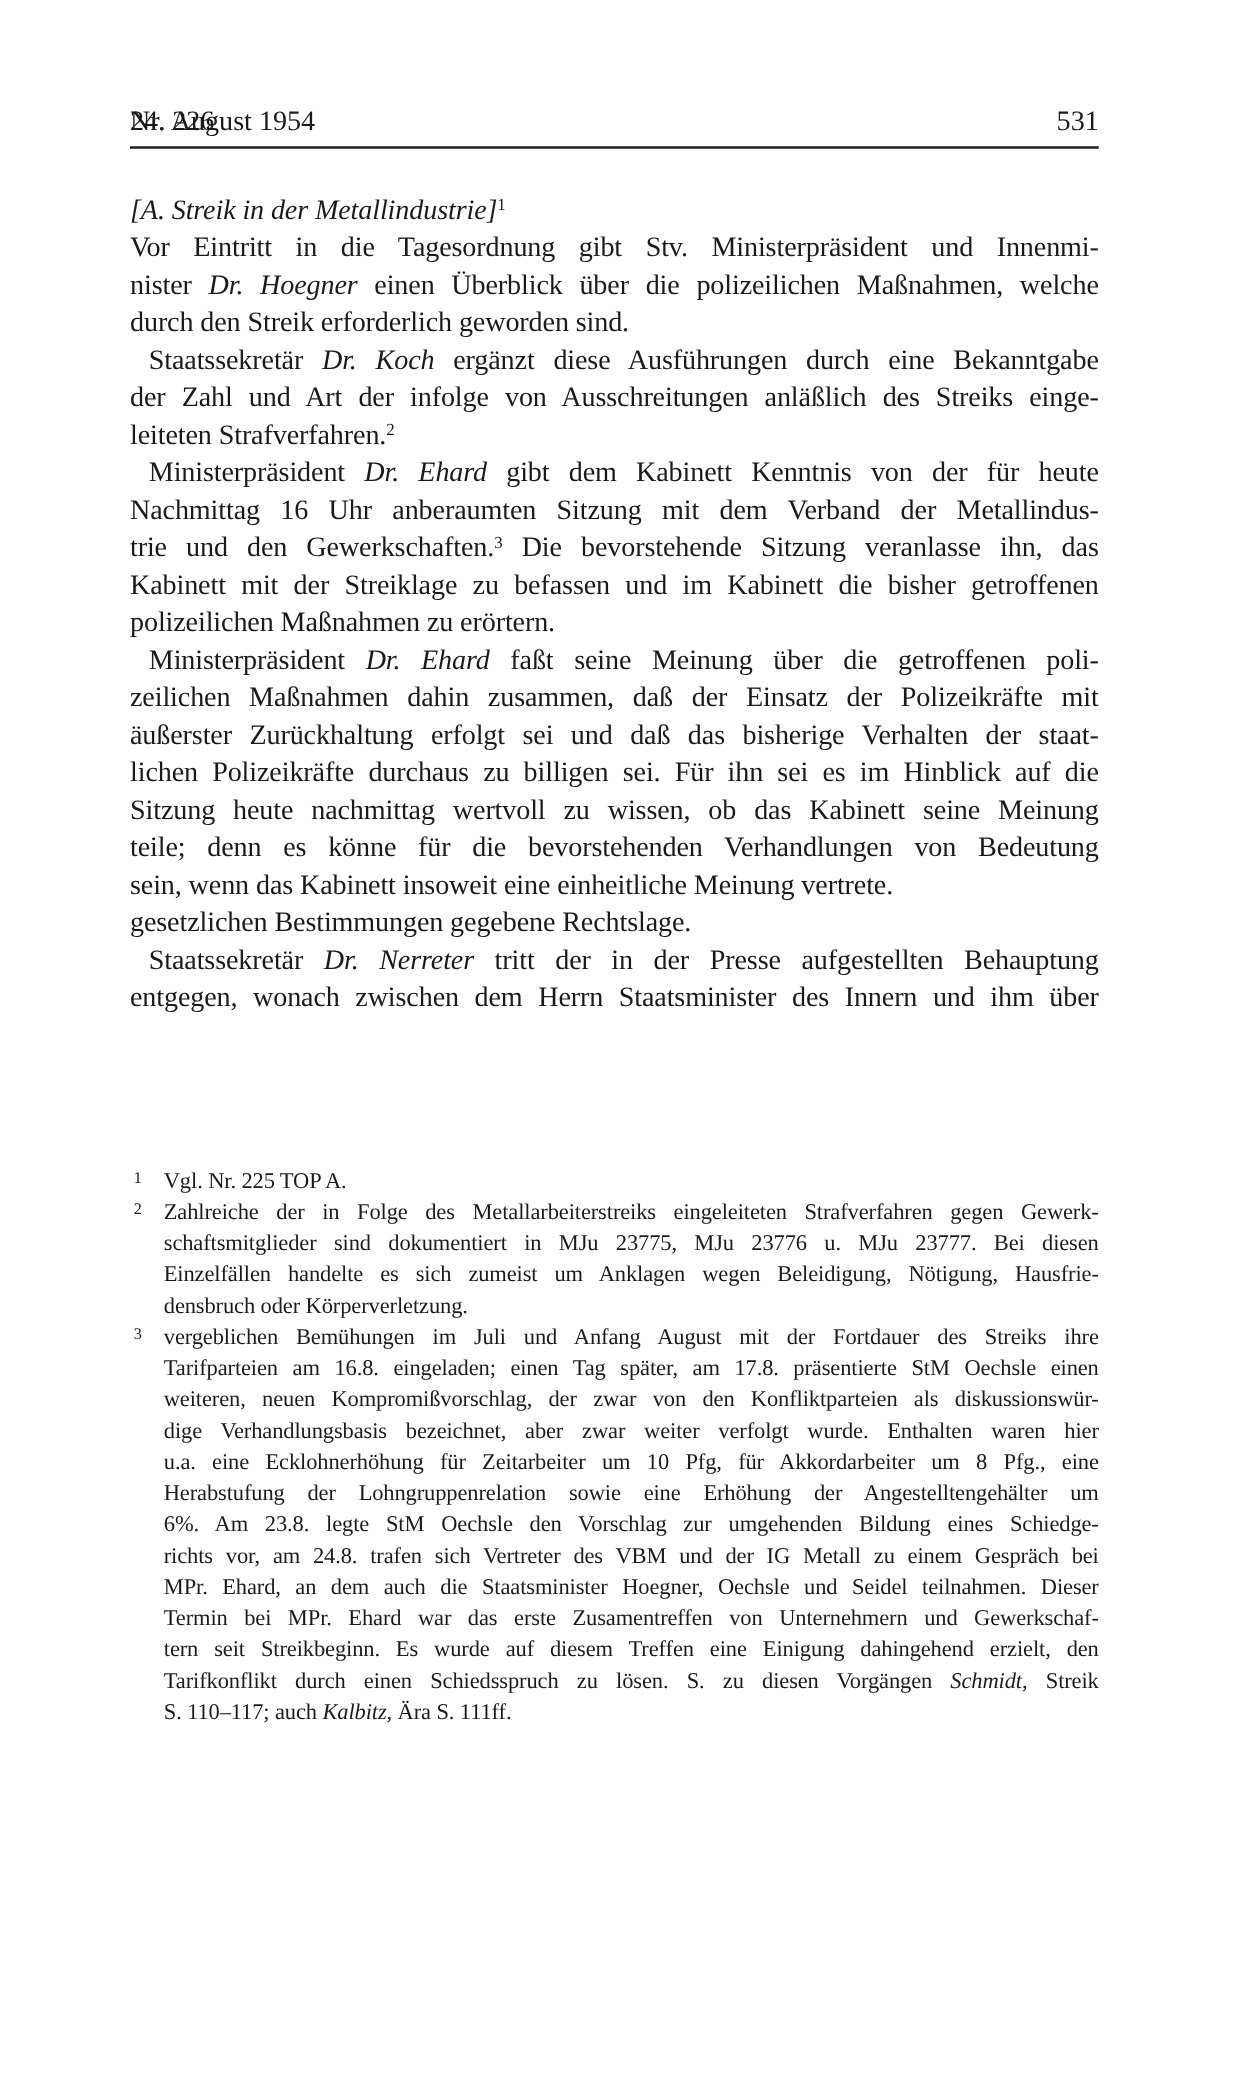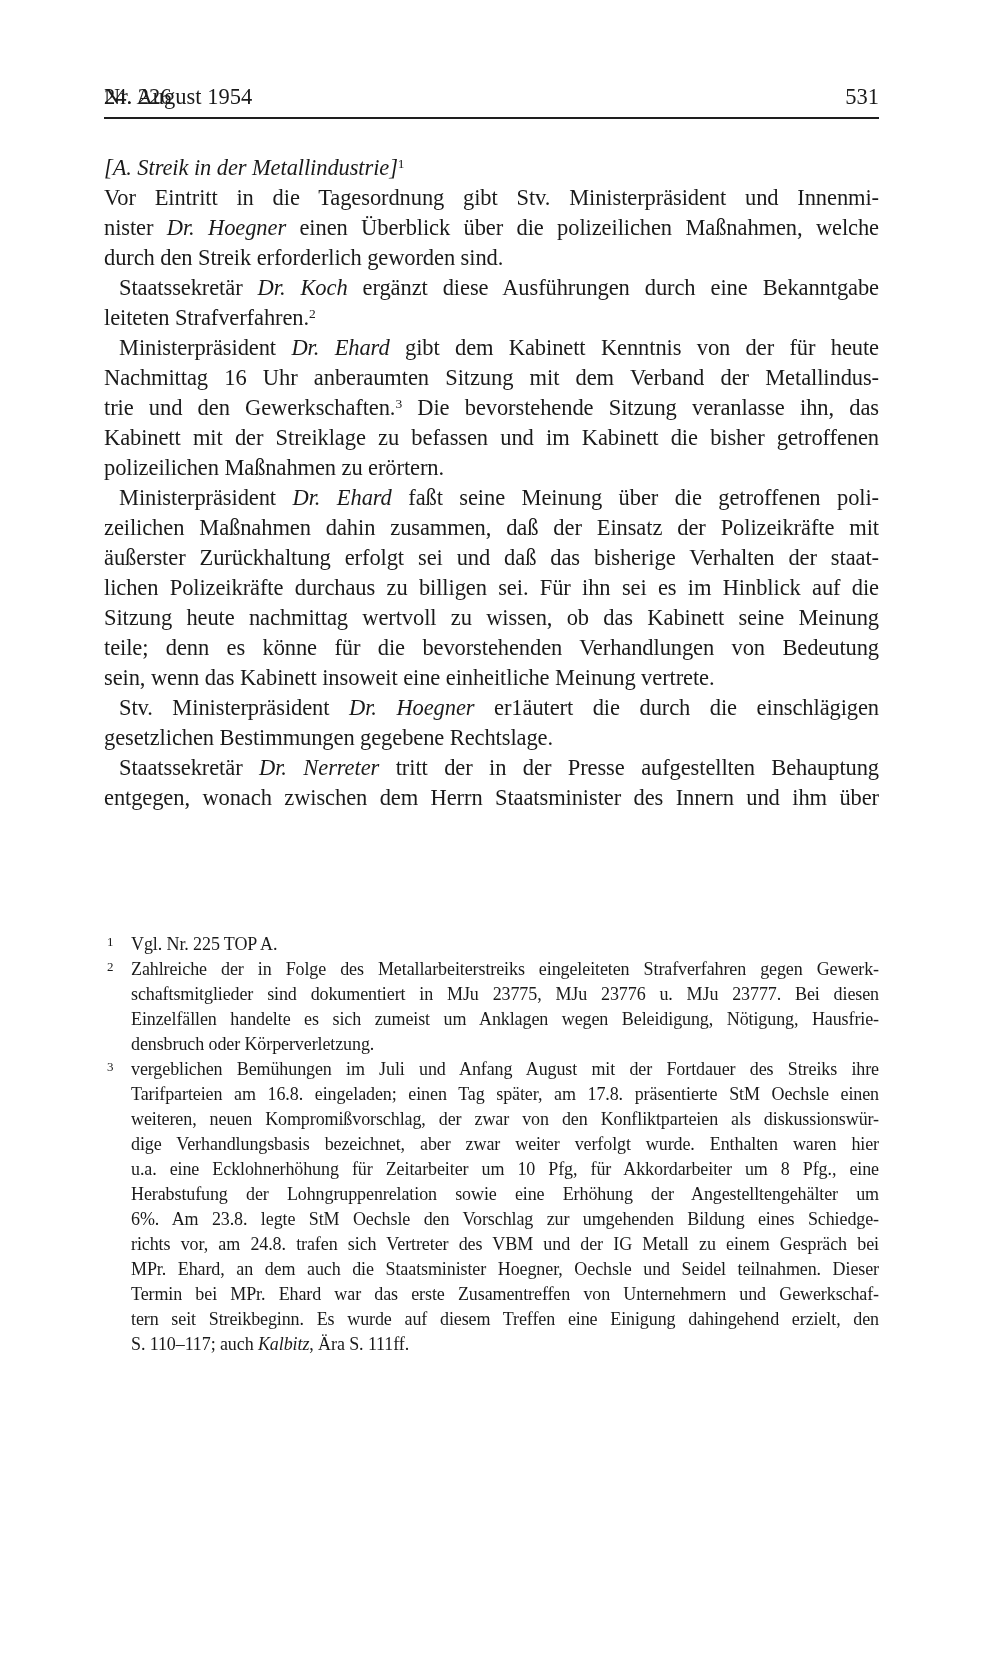--- a/index.html
+++ b/index.html
@@ -76,40 +76,40 @@
       </div>
 
     <div id="body-text">
         <div>
           <div class="tline j"><span>Vor Eintritt in die Tagesordnung gibt Stv. Ministerpräsident und Innenmi-</span></div>
           <div class="tline j"><span>nister </span><span class="it">Dr. Hoegner</span><span> einen Überblick über die polizeilichen Maßnahmen, welche</span></div>
           <div class="tline"><span>durch den Streik erforderlich geworden sind.</span></div>
         </div>
         <div>
           <div class="tline j ind"><span>Staatssekretär </span><span class="it">Dr. Koch</span><span> ergänzt diese Ausführungen durch eine Bekanntgabe</span></div>
+          <div class="tline j"><span>der Zahl und Art der infolge von Ausschreitungen anläßlich des Streiks einge-</span></div>
           <div class="tline"><span>leiteten Strafverfahren.</span><sup class="ref">2</sup></div>
         </div>
         <div>
           <div class="tline j ind"><span>Ministerpräsident </span><span class="it">Dr. Ehard</span><span> gibt dem Kabinett Kenntnis von der für heute</span></div>
           <div class="tline j"><span>Nachmittag 16 Uhr anberaumten Sitzung mit dem Verband der Metallindus-</span></div>
           <div class="tline j"><span>trie und den Gewerkschaften.</span><sup class="ref">3</sup><span> Die bevorstehende Sitzung veranlasse ihn, das</span></div>
           <div class="tline j"><span>Kabinett mit der Streiklage zu befassen und im Kabinett die bisher getroffenen</span></div>
           <div class="tline"><span>polizeilichen Maßnahmen zu erörtern.</span></div>
         </div>
         <div>
           <div class="tline j ind"><span>Ministerpräsident </span><span class="it">Dr. Ehard</span><span> faßt seine Meinung über die getroffenen poli-</span></div>
           <div class="tline j"><span>zeilichen Maßnahmen dahin zusammen, daß der Einsatz der Polizeikräfte mit</span></div>
           <div class="tline j"><span>äußerster Zurückhaltung erfolgt sei und daß das bisherige Verhalten der staat-</span></div>
           <div class="tline j"><span>lichen Polizeikräfte durchaus zu billigen sei. Für ihn sei es im Hinblick auf die</span></div>
           <div class="tline j"><span>Sitzung heute nachmittag wertvoll zu wissen, ob das Kabinett seine Meinung</span></div>
           <div class="tline j"><span>teile; denn es könne für die bevorstehenden Verhandlungen von Bedeutung</span></div>
           <div class="tline"><span>sein, wenn das Kabinett insoweit eine einheitliche Meinung vertrete.</span></div>
         </div>
         <div>
-          <div class="tline j ind"><span>Stv. Ministerpräsident </span><span class="it">Dr. Hoegner</span><span> er1äutert die durch die einschlägigen</span></div>
           <div class="tline"><span>gesetzlichen Bestimmungen gegebene Rechtslage.</span></div>
         </div>
         <div>
           <div class="tline j ind"><span>Staatssekretär </span><span class="it">Dr. Nerreter</span><span> tritt der in der Presse aufgestellten Behauptung</span></div>
           <div class="tline j"><span>entgegen, wonach zwischen dem Herrn Staatsminister des Innern und ihm über</span></div>
         </div>
       </div>
 
     <div class="footnotes" id="footnotes">
         <div class="footnote">
@@ -129,18 +129,19 @@
           <div class="tline j"><span>Tarifparteien am 16.8. eingeladen; einen Tag später, am 17.8. präsentierte StM Oechsle einen</span></div>
           <div class="tline j"><span>weiteren, neuen Kompromißvorschlag, der zwar von den Konfliktparteien als diskussionswür-</span></div>
           <div class="tline j"><span>dige Verhandlungsbasis bezeichnet, aber zwar weiter verfolgt wurde. Enthalten waren hier</span></div>
           <div class="tline j"><span>u.a. eine Ecklohnerhöhung für Zeitarbeiter um 10 Pfg, für Akkordarbeiter um 8 Pfg., eine</span></div>
           <div class="tline j"><span>Herabstufung der Lohngruppenrelation sowie eine Erhöhung der Angestelltengehälter um</span></div>
           <div class="tline j"><span>6%. Am 23.8. legte StM Oechsle den Vorschlag zur umgehenden Bildung eines Schiedge-</span></div>
           <div class="tline j"><span>richts vor, am 24.8. trafen sich Vertreter des VBM und der IG Metall zu einem Gespräch bei</span></div>
           <div class="tline j"><span>MPr. Ehard, an dem auch die Staatsminister Hoegner, Oechsle und Seidel teilnahmen. Dieser</span></div>
           <div class="tline j"><span>Termin bei MPr. Ehard war das erste Zusamentreffen von Unternehmern und Gewerkschaf-</span></div>
           <div class="tline j"><span>tern seit Streikbeginn. Es wurde auf diesem Treffen eine Einigung dahingehend erzielt, den</span></div>
+          <div class="tline j"><span>Tarifkonflikt durch einen Schiedsspruch zu lösen. S. zu diesen Vorgängen </span><span class="it">Schmidt</span><span>, Streik</span></div>
           <div class="tline"><span>S. 110–117; auch </span><span class="it">Kalbitz</span><span>, Ära S. 111ff.</span></div>
         </div>
       </div>
 
   </div>
 </div>
 
 </body></html>

